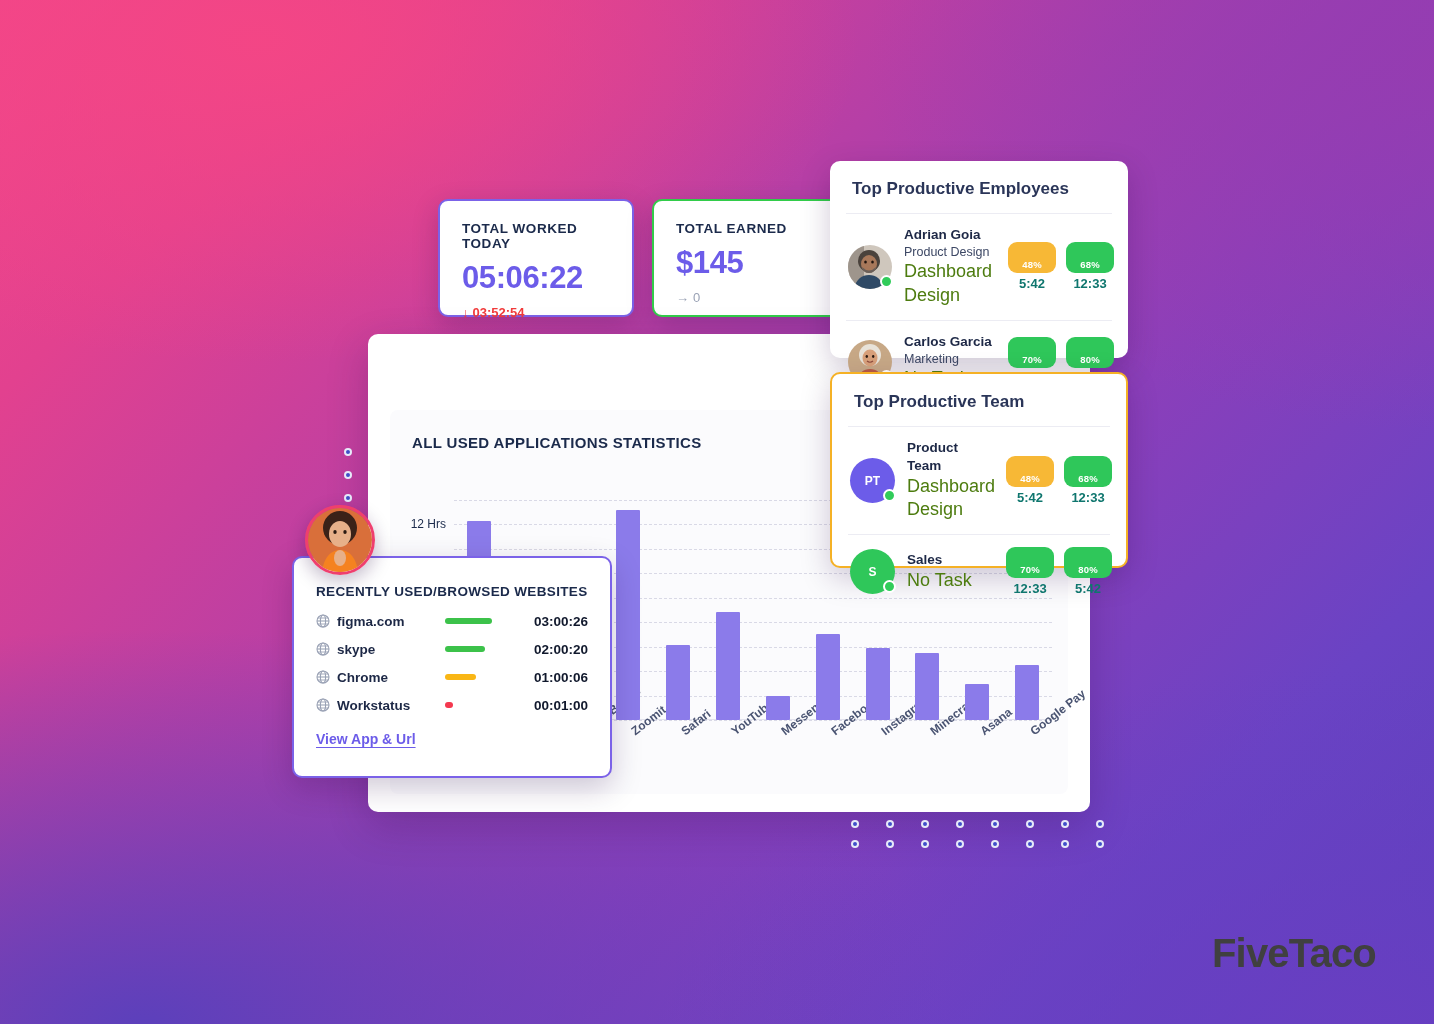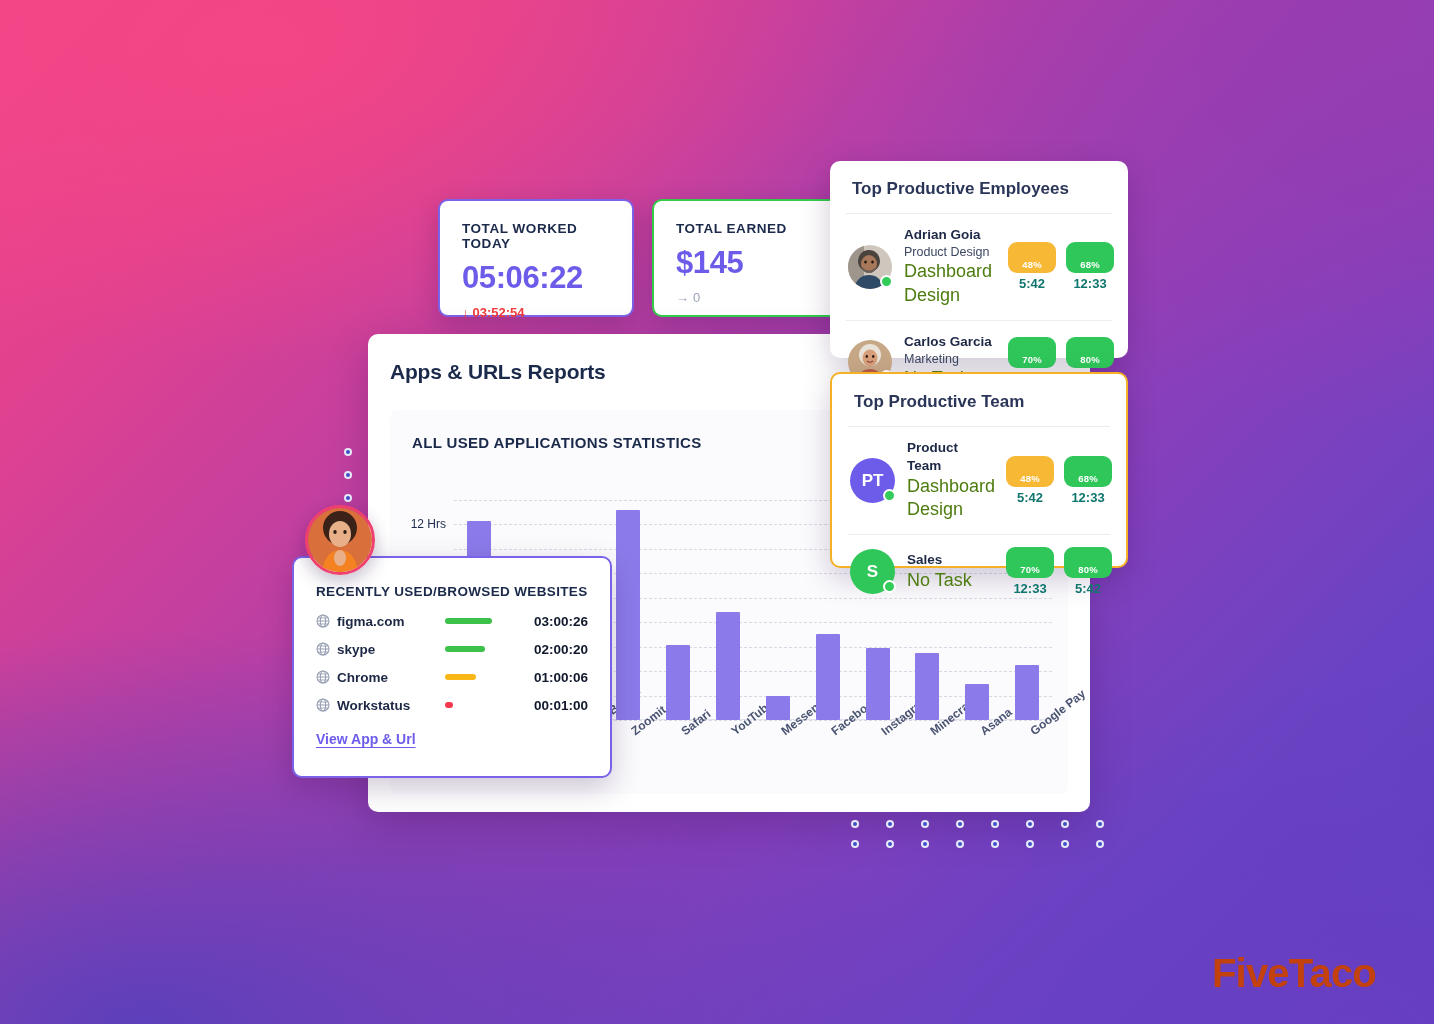--- a/index.html
+++ b/index.html
@@ -112,21 +112,21 @@
   }
   .avatar svg { display: block; }
   .status-dot {
     position: absolute; right: -1px; bottom: 1px;
     width: 13px; height: 13px; border-radius: 50%;
     background: #31cc5a; border: 2px solid #fff;
   }
   .initial-avatar {
     width: 45px; height: 45px; border-radius: 50%;
     display: flex; align-items: center; justify-content: center;
-    color: #fff; font-weight: 700; font-size: 17px;
+    color: #fff; font-weight: 700; font-size: 12px;
   }
   .person-info { flex: 1 1 auto; min-width: 0; }
   .p-name { font-size: 13.5px; font-weight: 700; color: #1d2846; line-height: 1.32; }
   .p-role { font-size: 12.5px; color: #3c4764; line-height: 1.32; }
   .p-task { font-size: 18px; color: #4d7c0f; line-height: 1.32; }
   .metrics { display: flex; gap: 10px; flex: 0 0 auto; }
   .metric { text-align: center; width: 48px; }
   .pill {
     display: block; border-radius: 9px; color: #fff;
     font-size: 9.5px; font-weight: 700; padding: 17px 0 3px 0; letter-spacing: 0.2px;
@@ -168,22 +168,22 @@
   .dot-grid { position: absolute; display: grid; gap: 12px 27px; }
   .dot {
     width: 8px; height: 8px; border-radius: 50%;
     background: #3f4ec9; border: 2px solid rgba(255,255,255,0.88);
   }
   #dots-left { left: 344px; top: 448px; }
   #dots-bottom { left: 851px; top: 820px; grid-template-columns: repeat(8, 8px); grid-template-rows: repeat(2, 8px); }
 
   
   #logo {
-    position: absolute; right: 58px; bottom: 28px;
-    font-size: 40px; font-weight: 700; color: #c2410c; letter-spacing: -0.8px;
+    position: absolute; right: 58px; bottom: 48px;
+    font-size: 40px; font-weight: 700; color: #404040; letter-spacing: -0.8px;
   }
 </style>
 </head>
 <body>
 
 <div class="bg-tint"></div>
 
 <div class="kpi" id="card-worked">
   <div class="kpi-title">TOTAL WORKED TODAY</div>
   <div class="kpi-value">05:06:22</div>
@@ -196,21 +196,20 @@
 <div class="kpi" id="card-earned">
   <div class="kpi-title">TOTAL EARNED</div>
   <div class="kpi-value">$145</div>
   <div class="kpi-sub flat">
     <span>→</span>
     <span>0</span>
   </div>
 </div>
 
 <div id="main-panel">
-  <div class="panel-title">Apps &amp; URLs Reports</div>
   <div class="chart-box">
     <div class="chart-heading">ALL USED APPLICATIONS STATISTICS</div>
     <div class="plot" id="plot">
       <div class="baseline"></div>
     <div class="gridline" style="top: 0px;"></div>
         <div class="gridline" style="top: 24.4444px;"></div>
         <div class="gridline" style="top: 48.8889px;"></div>
         <div class="gridline" style="top: 73.3333px;"></div>
         <div class="gridline" style="top: 97.7778px;"></div>
         <div class="gridline" style="top: 122.222px;"></div>

